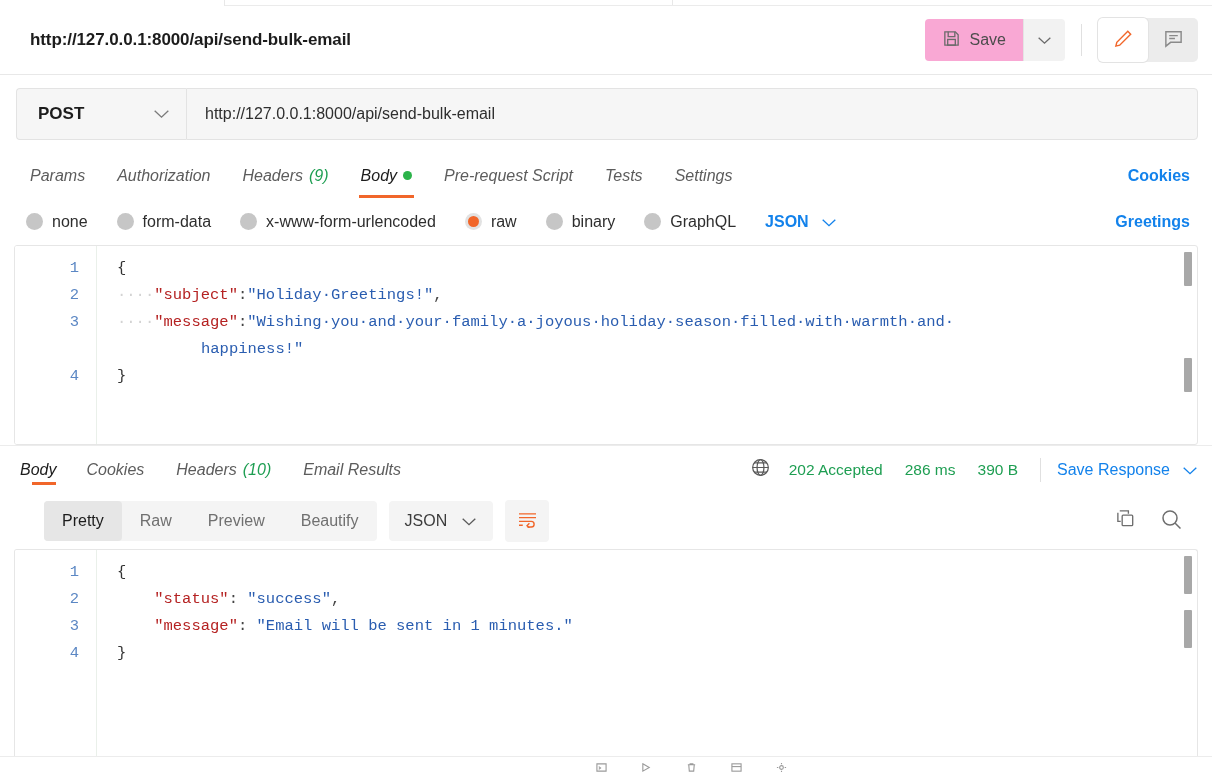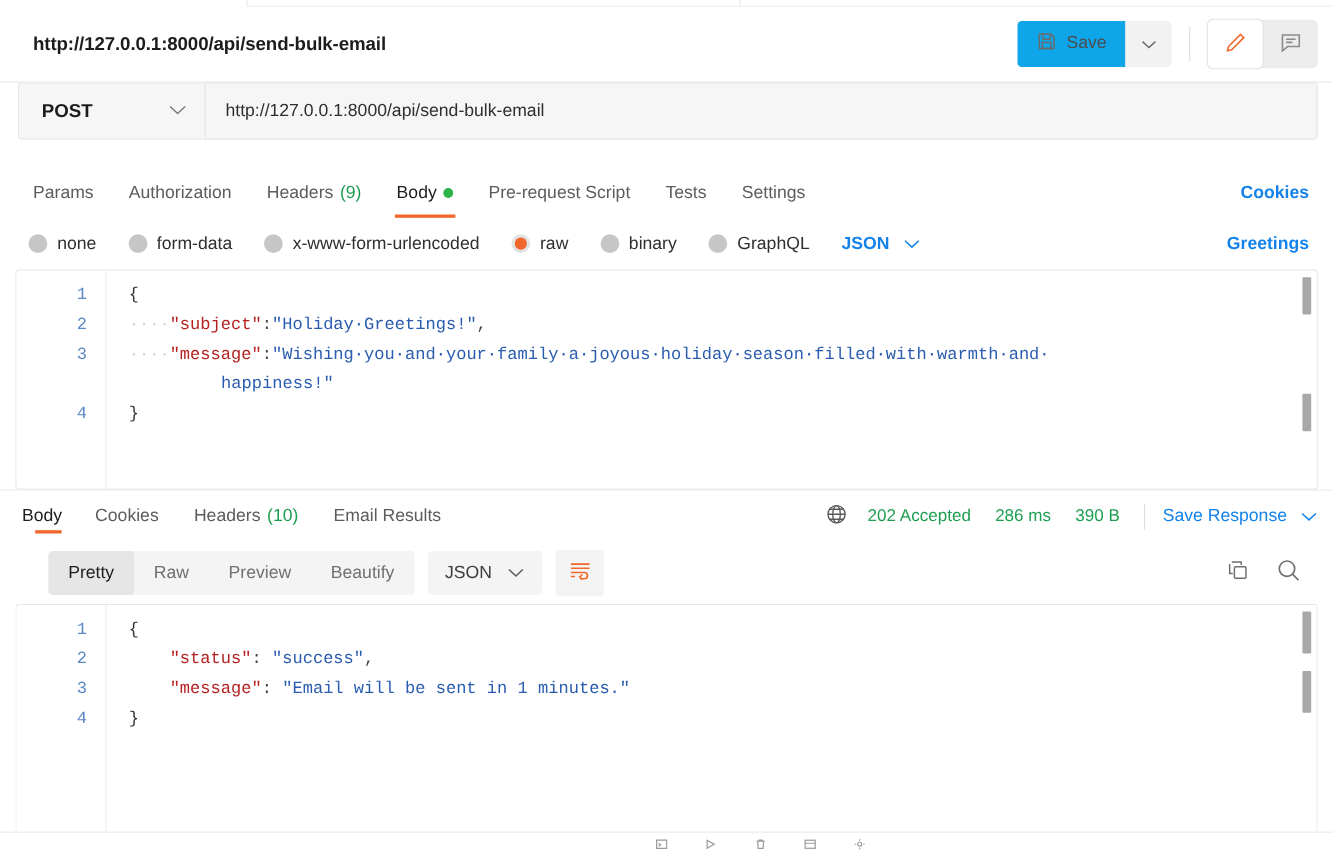--- a/index.html
+++ b/index.html
@@ -20,39 +20,39 @@
   
   .titlebar {
     height: 69px; flex: none; display: flex; align-items: center;
     border-bottom: 1px solid #e8e8e8; padding: 0 14px 0 30px; background: #fff;
   }
   .req-title { font-size: 17px; font-weight: bold; color: #1c1c1c; letter-spacing: -0.1px; }
   .titlebar-right { margin-left: auto; display: flex; align-items: center; }
   .save-group { display: flex; align-items: center; }
   .save-btn {
     display: flex; align-items: center; gap: 9px;
-    background: #0ea5e9; border: none; border-radius: 4px 0 0 4px;
+    background: #f9a8d4; border: none; border-radius: 4px 0 0 4px;
     height: 42px; padding: 0 17px; font-size: 16px; color: #4c4c4c;
     font-family: "Liberation Sans", sans-serif; cursor: pointer;
   }
   .save-caret {
     background: #f2f2f2; border: none; border-left: 1px solid #e4e4e4;
     border-radius: 0 4px 4px 0; height: 42px; width: 42px; cursor: pointer;
     display: flex; align-items: center; justify-content: center;
   }
   .vdiv { width: 1px; height: 32px; background: #e0e0e0; margin: 0 16px; }
   .icon-pair { display: flex; background: #ececec; border-radius: 5px; padding: 0; }
   .icon-btn {
     width: 50px; height: 44px; display: flex; align-items: center; justify-content: center;
     border: none; background: transparent; cursor: pointer; border-radius: 5px;
   }
   .icon-btn.active { background: #ffffff; box-shadow: 0 0 0 1px #e3e3e3; }
 
   
-  .urlbar { height: 78px; flex: none; display: flex; padding: 0 14px 0 16px; gap: 0; }
+  .urlbar { height: 78px; flex: none; display: flex; align-items: center; padding: 0 14px 0 16px; gap: 0; }
   .method-select {
     width: 170px; height: 52px; background: #f6f6f6; border: 1px solid #e3e3e3; border-right: none;
     border-radius: 4px 0 0 4px; display: flex; align-items: center; justify-content: space-between;
     padding: 0 16px 0 21px; cursor: pointer;
   }
   .method-label { font-size: 17px; font-weight: bold; color: #1c1c1c; }
   .url-input {
     flex: 1; height: 52px; background: #f6f6f6; border: 1px solid #e3e3e3;
     border-radius: 0 4px 4px 0; padding: 0 18px; font-size: 16px; color: #2e2e2e;
     font-family: "Liberation Sans", sans-serif; outline: none;
@@ -65,21 +65,21 @@
   }
   .send-caret {
     background: #1382eb; border: none; border-left: 1px solid #3a96ee; border-radius: 0 4px 4px 0;
     height: 52px; width: 44px; cursor: pointer; display: flex; align-items: center; justify-content: center;
   }
 
   
   .req-tabs { height: 45px; flex: none; display: flex; align-items: stretch; padding: 0 16px 0 18px; }
   .rtab {
     display: flex; align-items: center; gap: 6px; padding: 0 16px; font-size: 16px;
-    color: #5c5c5c; cursor: pointer; position: relative;
+    color: #5c5c5c; cursor: pointer; position: relative; font-style: italic;
   }
   .rtab:first-child { padding-left: 12px; }
   .rtab.active { color: #1c1c1c; }
   .rtab.active::after {
     content: ""; position: absolute; left: 14px; right: 14px; bottom: 0; height: 3px; background: #f1662a;
   }
   .count-green { color: #1e9e52; }
   .greendot { width: 9px; height: 9px; border-radius: 50%; background: #2cb34a; display: inline-block; }
   .cookies-link { margin-left: auto; display: flex; align-items: center; font-size: 16px; font-weight: bold; color: #1382eb; cursor: pointer; padding-right: 6px; }
 

